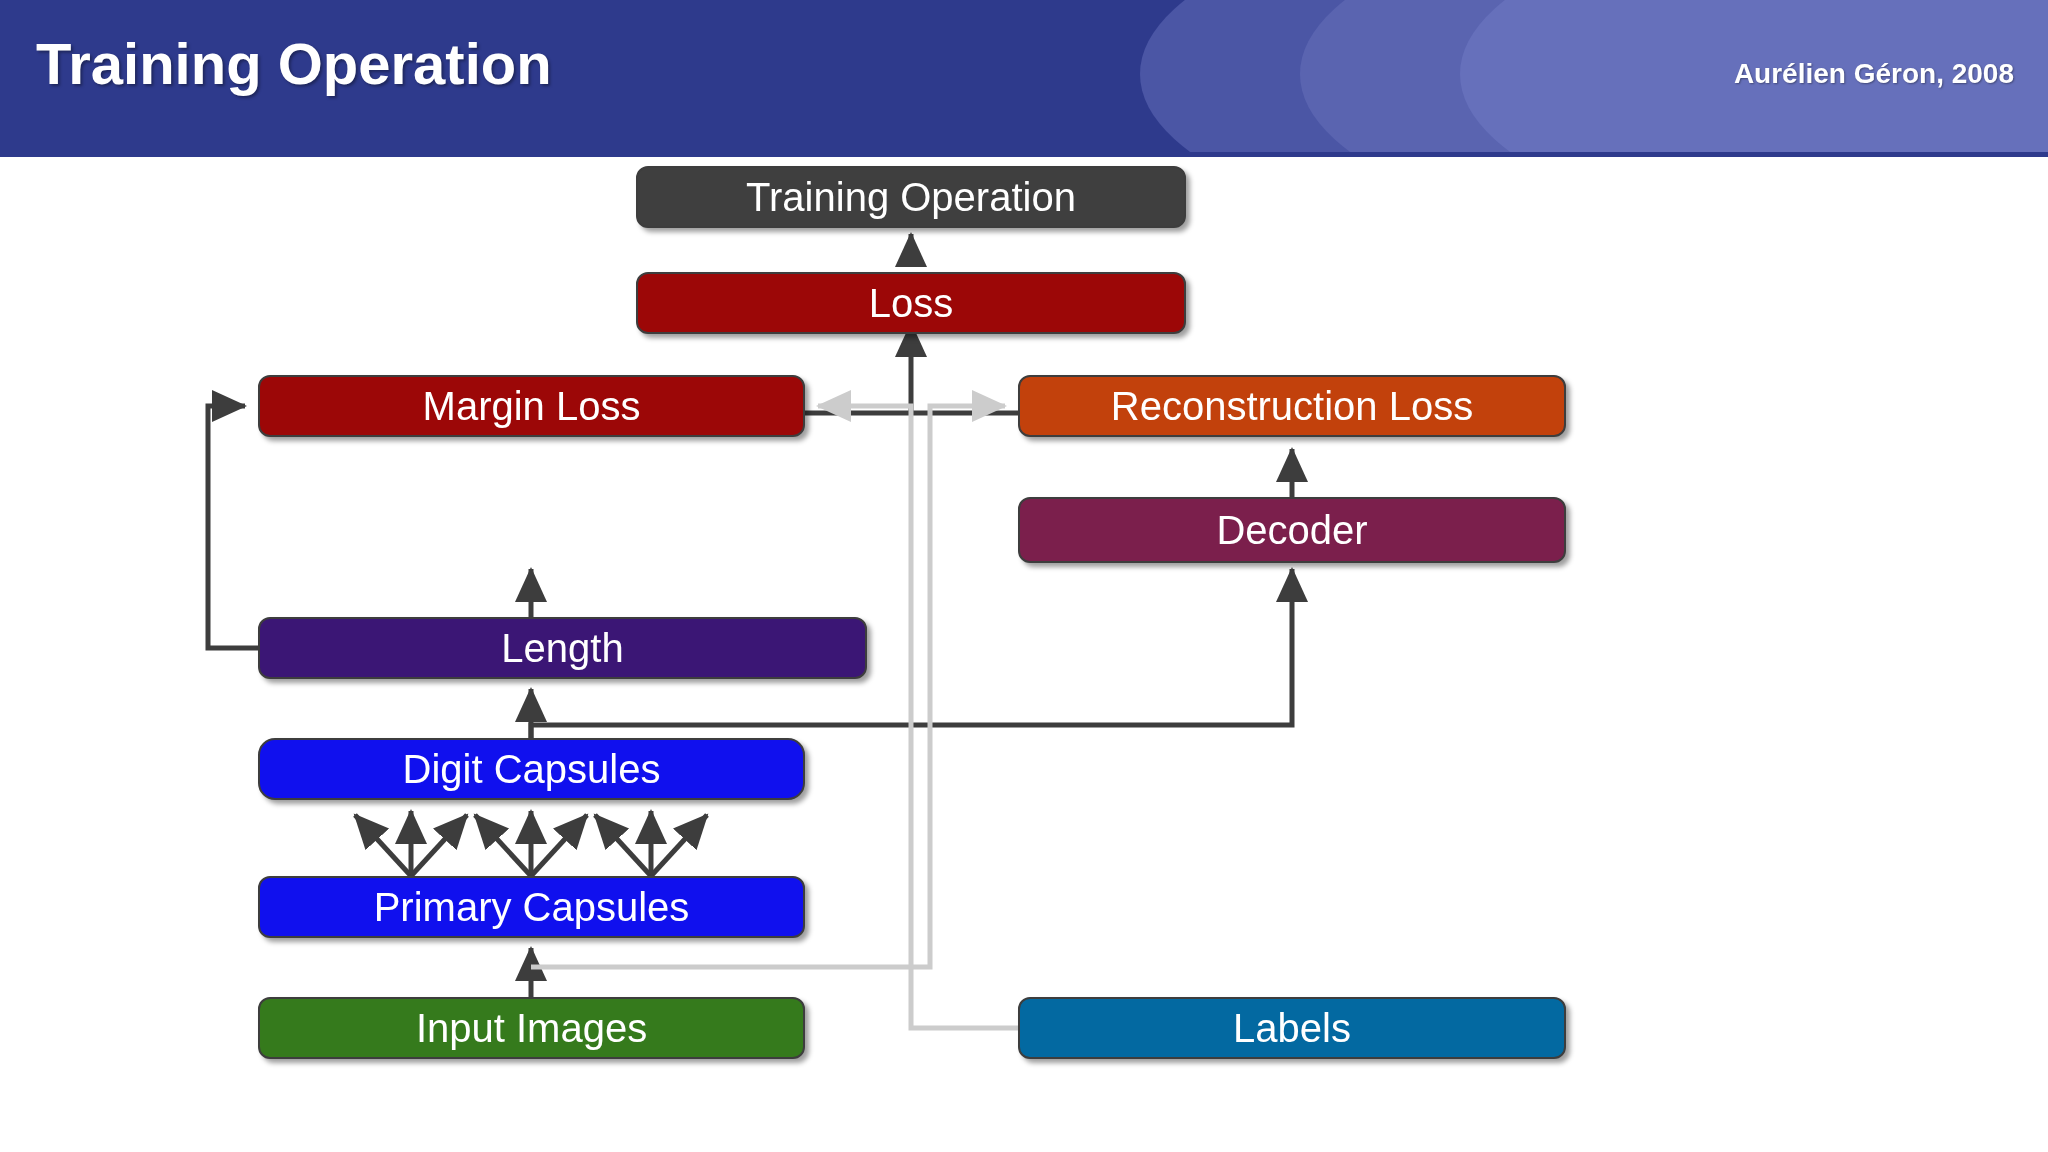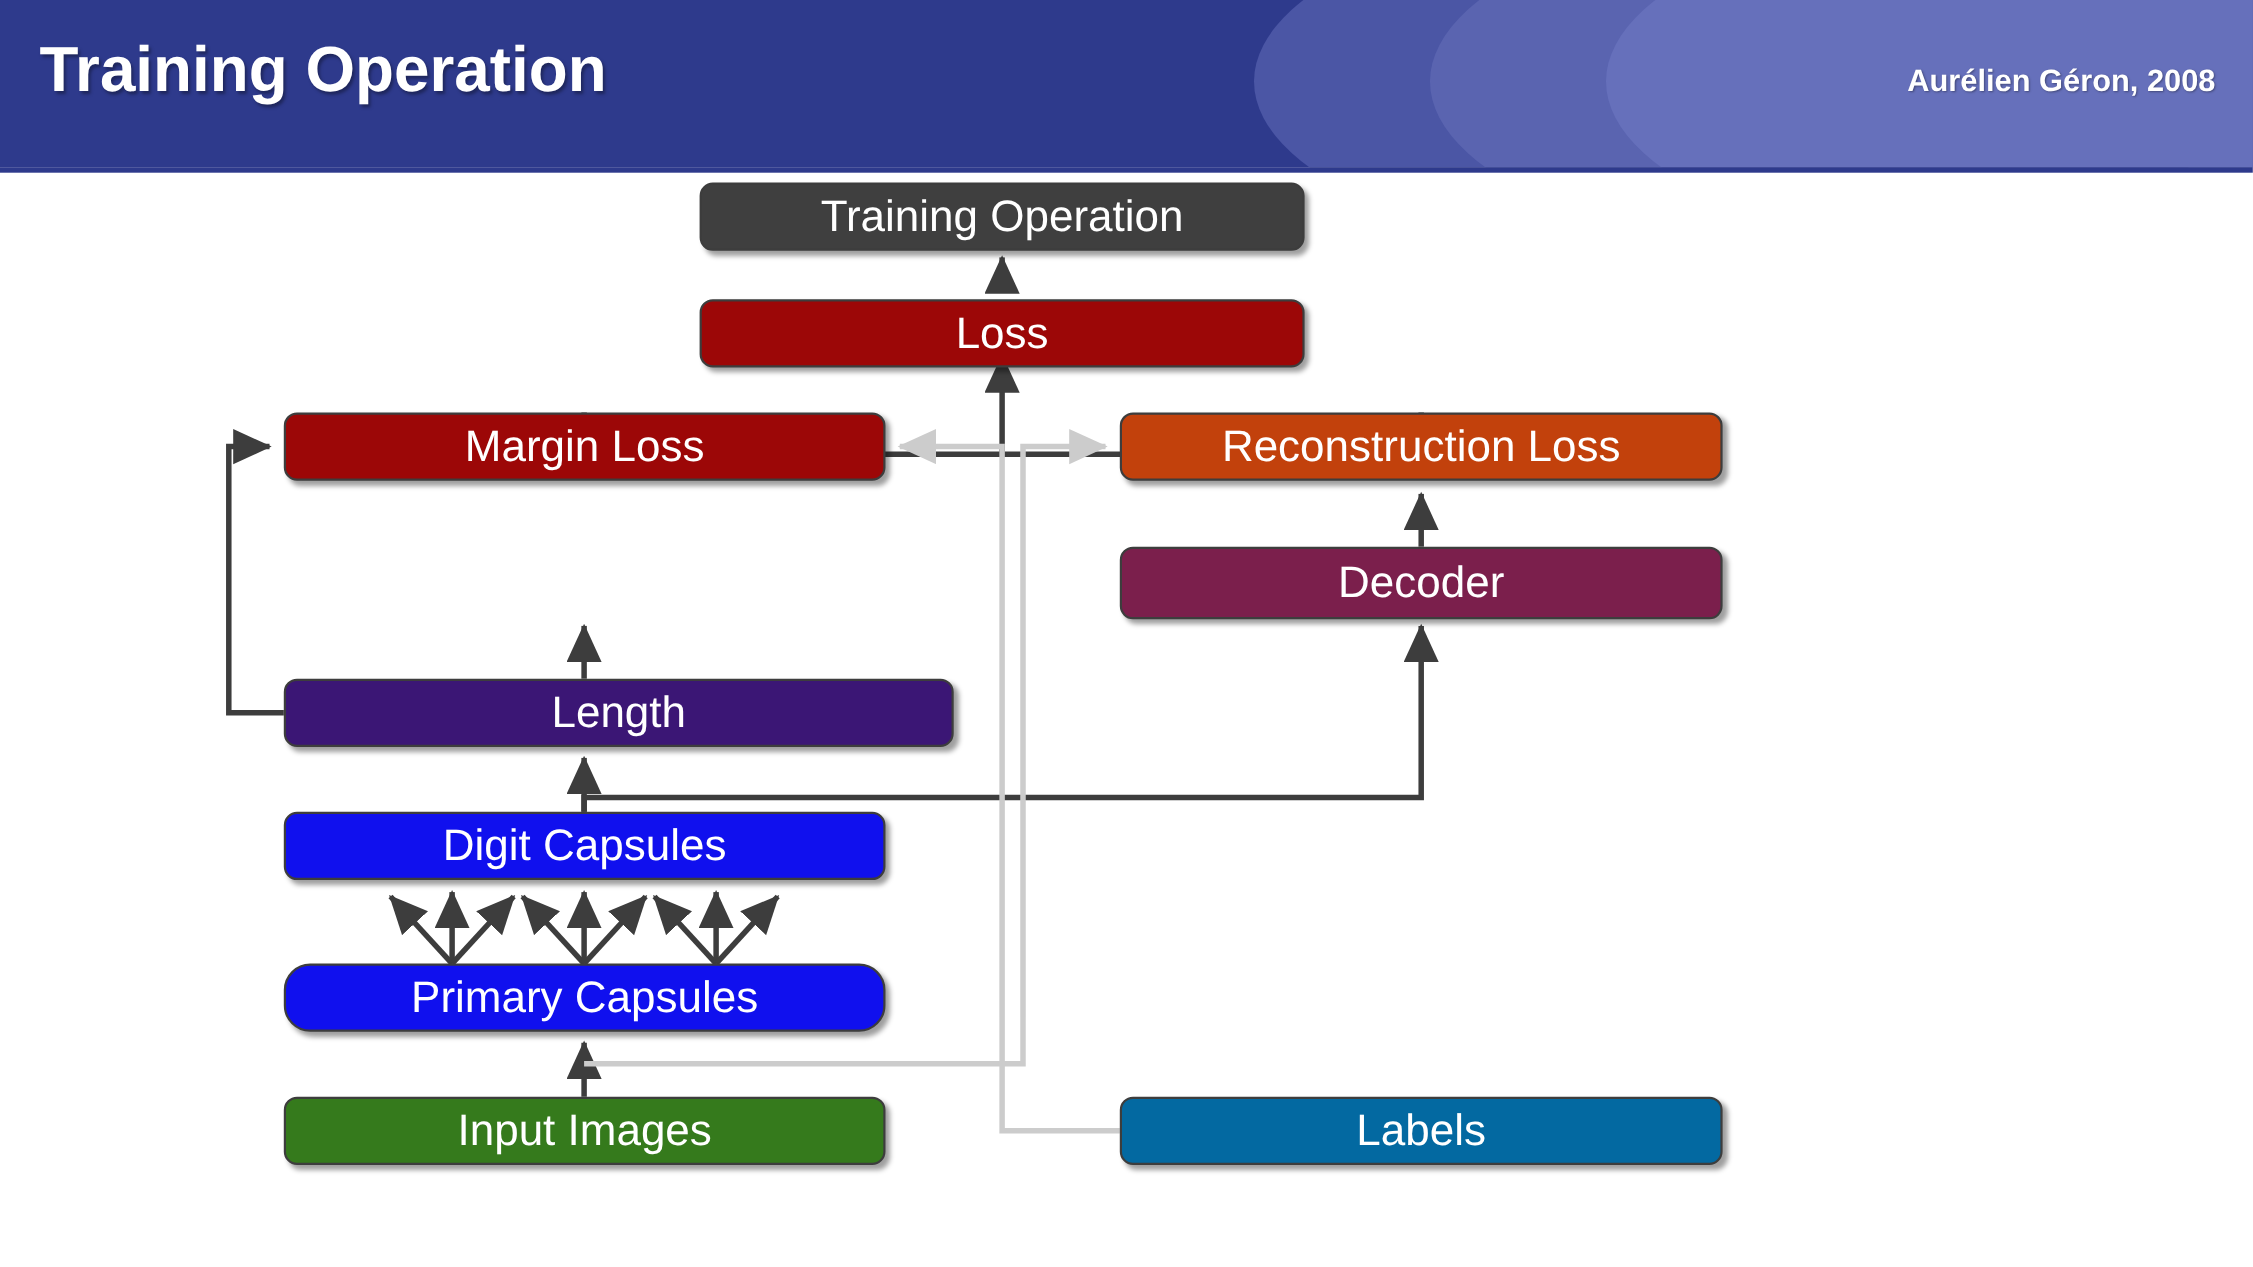--- a/index.html
+++ b/index.html
@@ -141,25 +141,25 @@
 
 
   <div class="node" style="left:1018px;top:340px;width:548px;height:66px;background:#7b1f4c;">
     <span>Decoder</span>
   </div>
 
   <div class="node" style="left:258px;top:460px;width:609px;height:62px;background:#3b1675;">
     <span>Length</span>
   </div>
 
-  <div class="node" style="left:258px;top:581px;width:547px;height:62px;background:#1010ee;">
+  <div class="node" style="left:258px;top:581px;width:547px;height:62px;background:#1010ee;border-radius:17px;">
     <span>Digit Capsules</span>
   </div>
 
-  <div class="node" style="left:258px;top:719px;width:547px;height:62px;background:#1010ee;border-radius:24px;">
+  <div class="node" style="left:258px;top:719px;width:547px;height:62px;background:#1010ee;">
     <span>Primary Capsules</span>
   </div>
 
   <div class="node" style="left:258px;top:840px;width:547px;height:62px;background:#357a1c;">
     <span>Input Images</span>
   </div>
 
   <div class="node" style="left:1018px;top:840px;width:548px;height:62px;background:#0369a1;">
     <span>Labels</span>
   </div>

